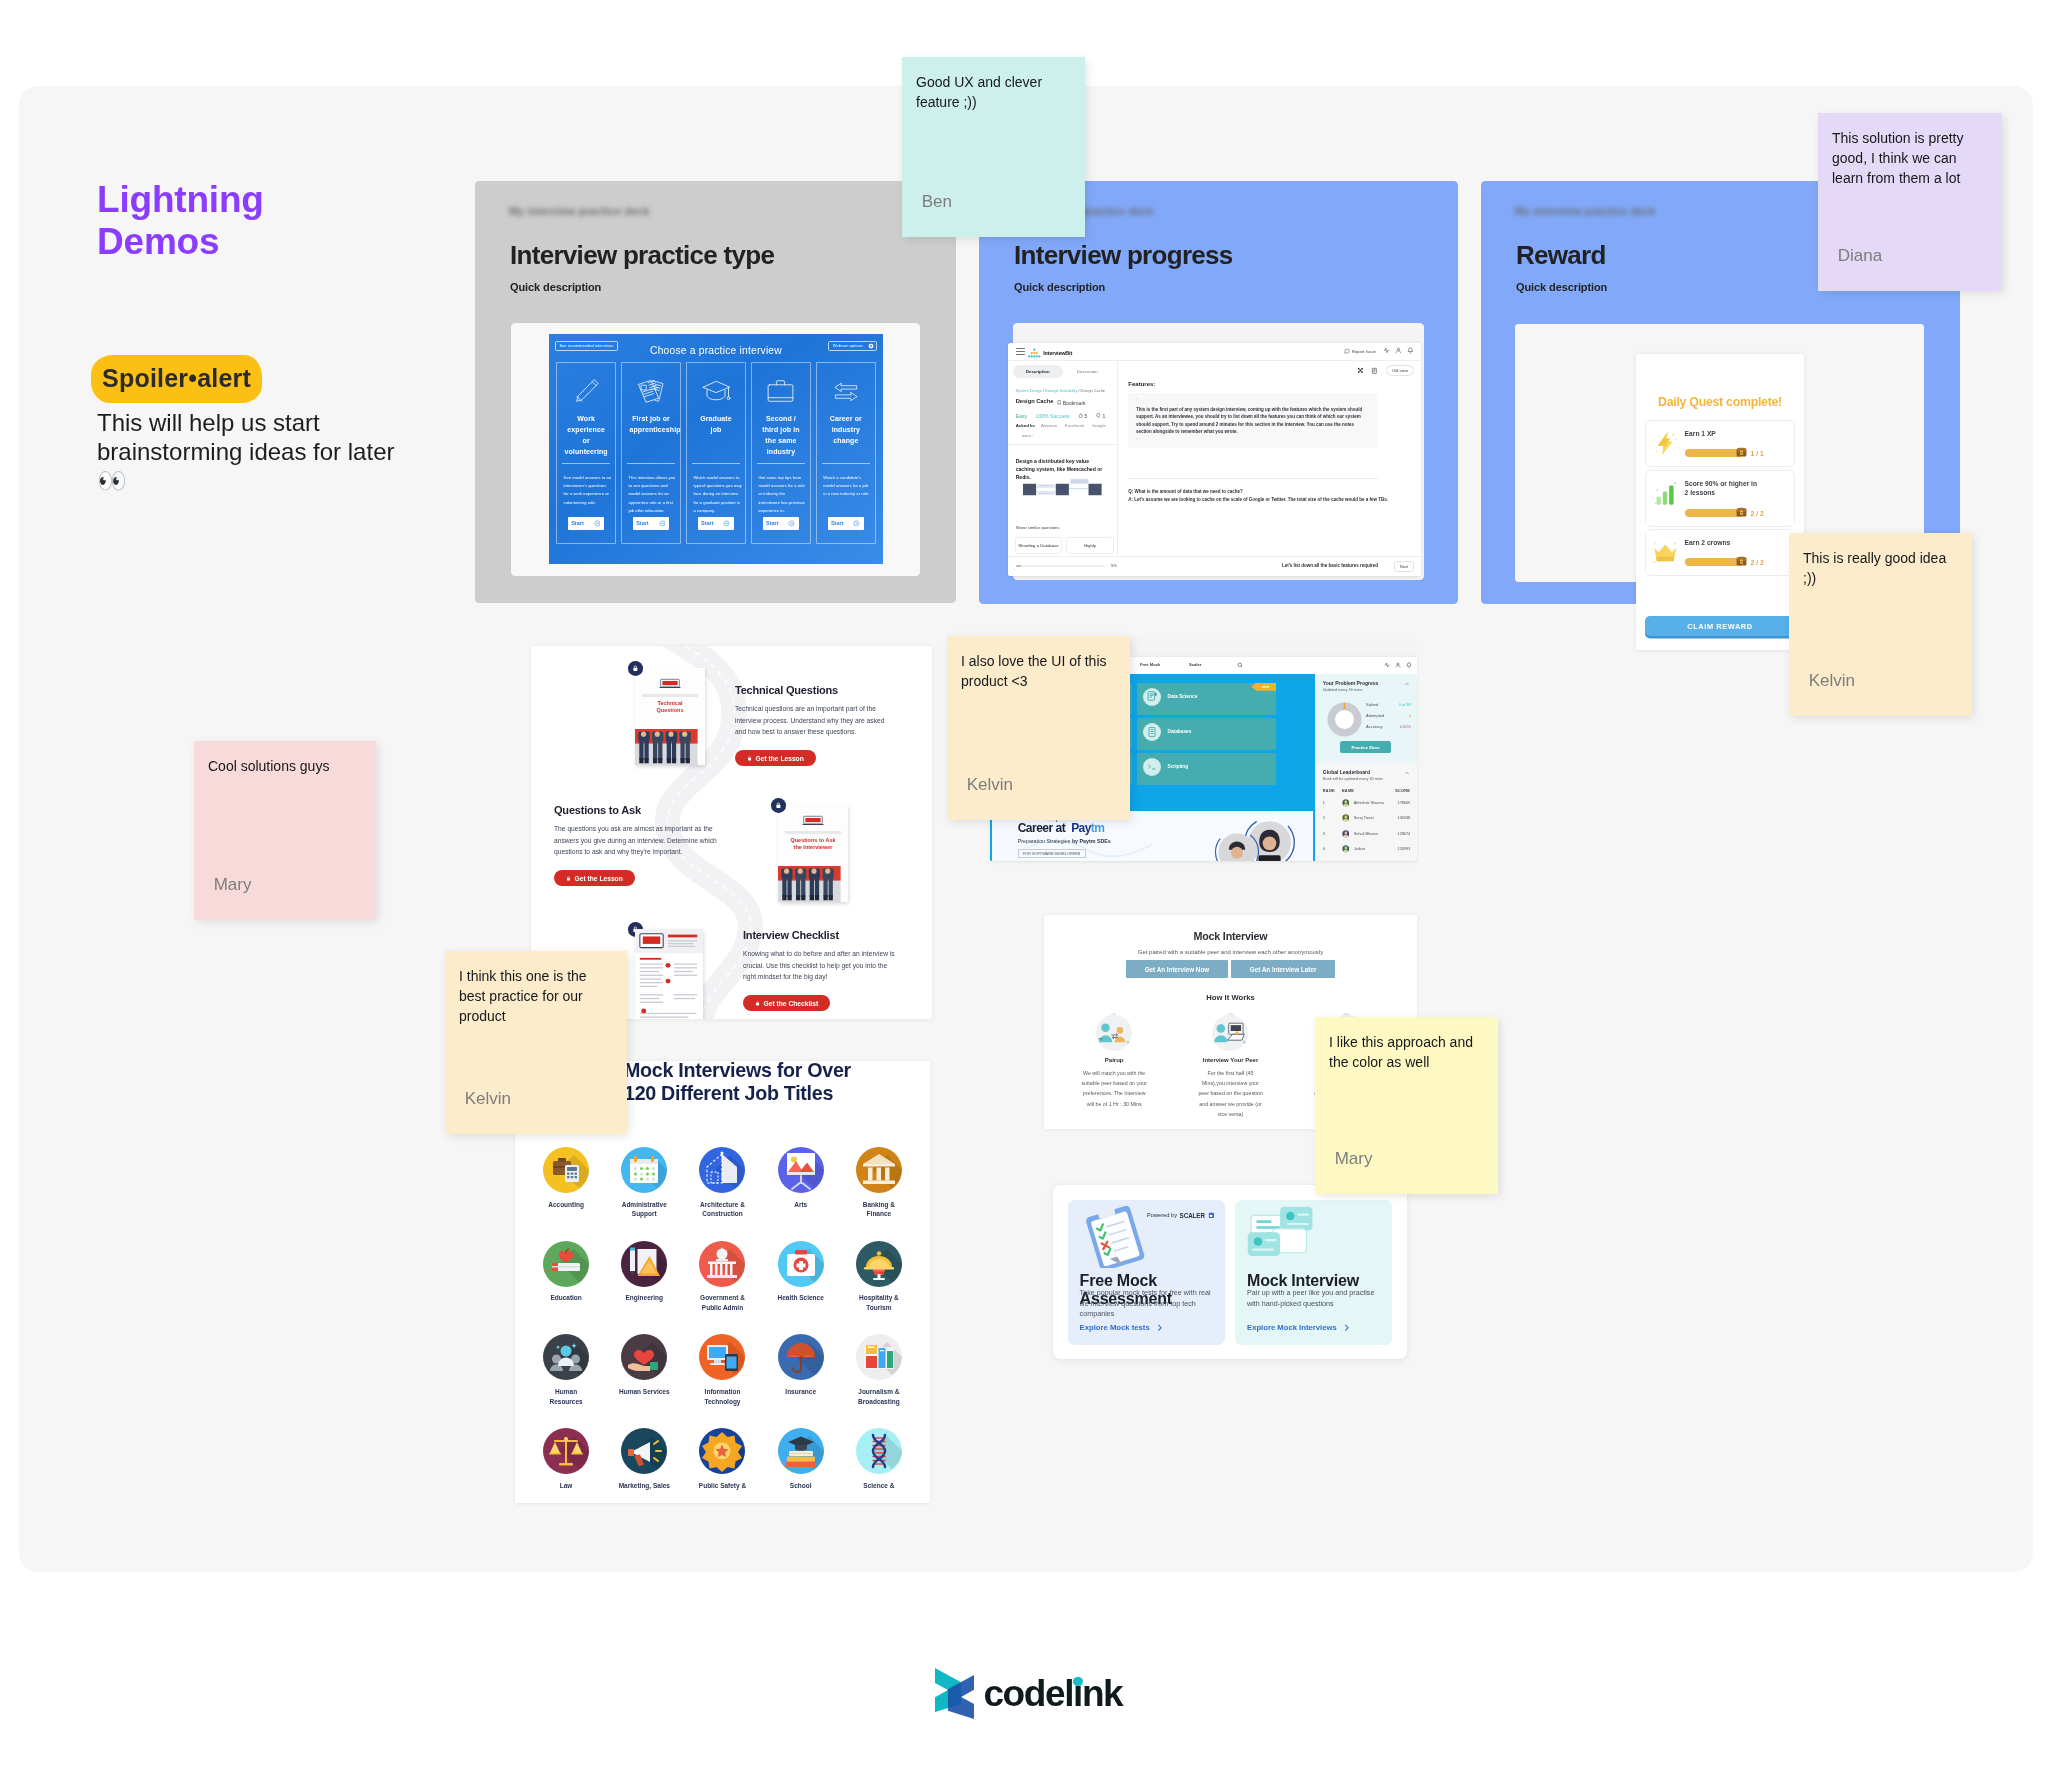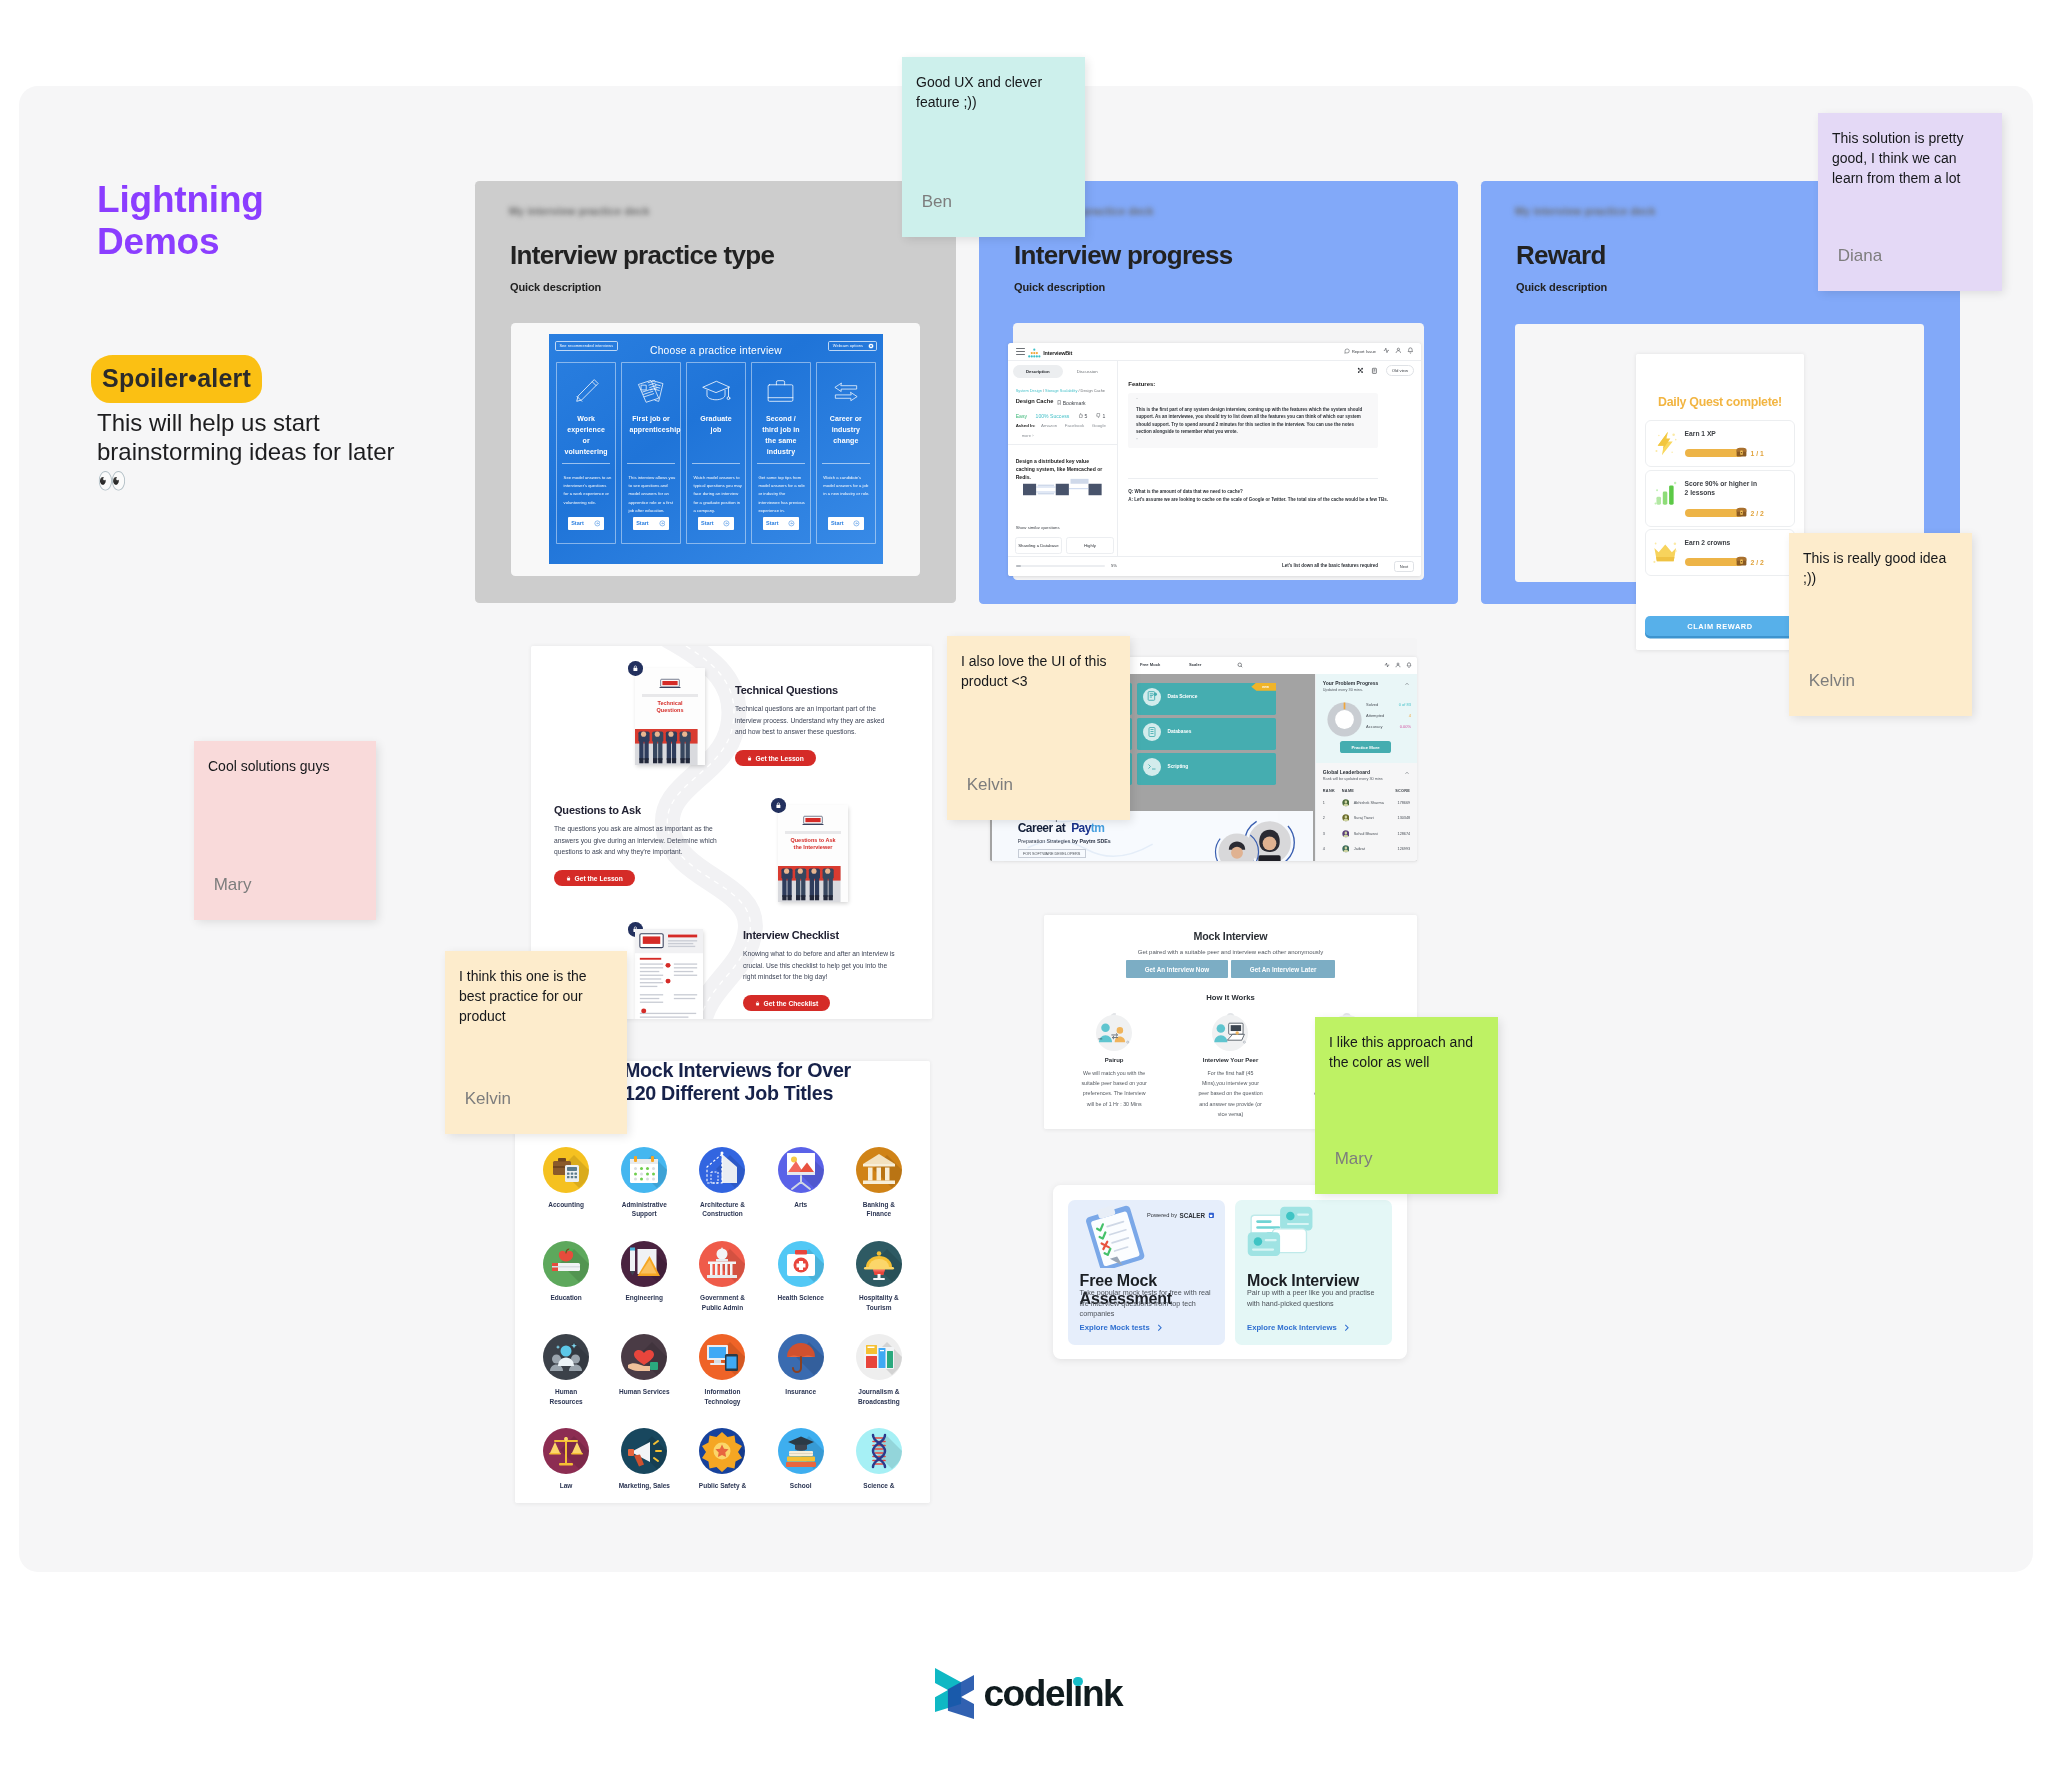--- a/index.html
+++ b/index.html
@@ -29,21 +29,21 @@
   
   .note{position:absolute;box-shadow:2.6px 3.4px 9.4px rgba(0,0,0,.11);}
     .note .ntext{position:absolute;left:14px;top:16.3px;width:147px;font-size:14px;line-height:19.7px;color:#16181b;}
   .note .nauthor{position:absolute;left:19.7px;bottom:25px;font-size:17px;color:#7d7d7d;}
   #note0{left:902px;top:57px;width:183px;height:180px;background:#cdf0ec;}
   #note1{left:1818px;top:113px;width:184px;height:178px;background:#e4d9f6;}
   #note2{left:1789px;top:533px;width:183px;height:183px;background:#fdeccc;}
   #note3{left:194px;top:741px;width:182px;height:179px;background:#f9dada;}
   #note4{left:947px;top:636px;width:183px;height:184px;background:#fdeccc;}
   #note5{left:445px;top:951px;width:182px;height:183px;background:#fdeccc;}
-  #note6{left:1315px;top:1017px;width:183px;height:177px;background:#bef264;}
+  #note6{left:1315px;top:1017px;width:183px;height:177px;background:#fef9c3;}
 
   
   .shot{position:absolute;overflow:hidden;background:#fff;}
 
   
   #panel1{left:475px;top:181px;width:481px;height:422px;background:#cdcdcd;}
   #panel2{left:979px;top:181px;width:479px;height:423px;background:#82a9f9;}
   #panel3{left:1481px;top:181px;width:479px;height:423px;background:#82a9f9;}
 
   
@@ -143,21 +143,21 @@
     .jb-grid{position:absolute;left:12px;top:86px;right:12px;display:grid;grid-template-columns:repeat(5,1fr);row-gap:22px;}
   .jb-tile{display:flex;flex-direction:column;align-items:center;}
   .jb-circ{width:46px;height:46px;border-radius:50%;display:flex;align-items:center;justify-content:center;overflow:hidden;position:relative;}
   .jb-lbl{margin-top:6.8px;text-align:center;font-size:6.5px;line-height:1.45;font-weight:700;color:#2b3553;white-space:pre-line;}
 
   
   #shot-sc-back{left:1003px;top:638px;width:414px;height:224px;background:#f4f4f5;border-radius:2.6px;}
   #shot-sc{left:990px;top:657px;width:427px;height:204px;background:#fff;border-radius:1.7px;box-shadow:0 0.9px 3.4px rgba(0,0,0,.09);overflow:hidden;}
   .sc-nav{position:absolute;left:0;right:0;top:0;height:17px;border-bottom:0.9px solid #eceef1;}
   .sc-nav .lnk{position:absolute;top:5.1px;font-size:4.1px;color:#3b4047;font-weight:600;}
-  .sc-body{position:absolute;left:0;right:0;top:17px;bottom:0;background:#a3a3a3;}
+  .sc-body{position:absolute;left:0;right:0;top:17px;bottom:0;background:#0ea5e9;}
         .sc-tiles{position:absolute;left:3.4px;top:8.6px;width:283px;display:grid;grid-template-columns:1fr 1fr;gap:3.4px 5.1px;}
       .sc-tile{height:32px;background:#45adb0;border-radius:1.7px;position:relative;}
     .sc-tile .tc{position:absolute;left:6px;top:5.1px;width:18px;height:18px;border-radius:50%;background:#d3ecec;display:flex;align-items:center;justify-content:center;}
     .sc-tile .tt{position:absolute;left:30px;top:11px;color:#fff;font-size:4.8px;font-weight:700;}
   .sc-new{position:absolute;right:0;top:0;background:#f0b429;color:#fff;font-size:3.3px;font-weight:700;padding:2.1px 7.7px 2.1px 11px;clip-path:polygon(5.1px 0,100% 0,100% 100%,5.1px 100%,0 50%);}
   .sc-right{position:absolute;right:0;top:0;width:101px;bottom:0;border-left:0.9px solid #eceef1;}
   .sc-prog{position:absolute;left:0;right:0;top:0;height:89px;background:#e9f6f7;}
   .sc-h{position:absolute;left:6.8px;top:6px;font-size:5px;font-weight:700;color:#2a2f36;}
   .sc-sub{position:absolute;left:6.8px;top:13.7px;font-size:3.8px;color:#5a6068;}
   .sc-donut{position:absolute;left:7.7px;top:25px;}

